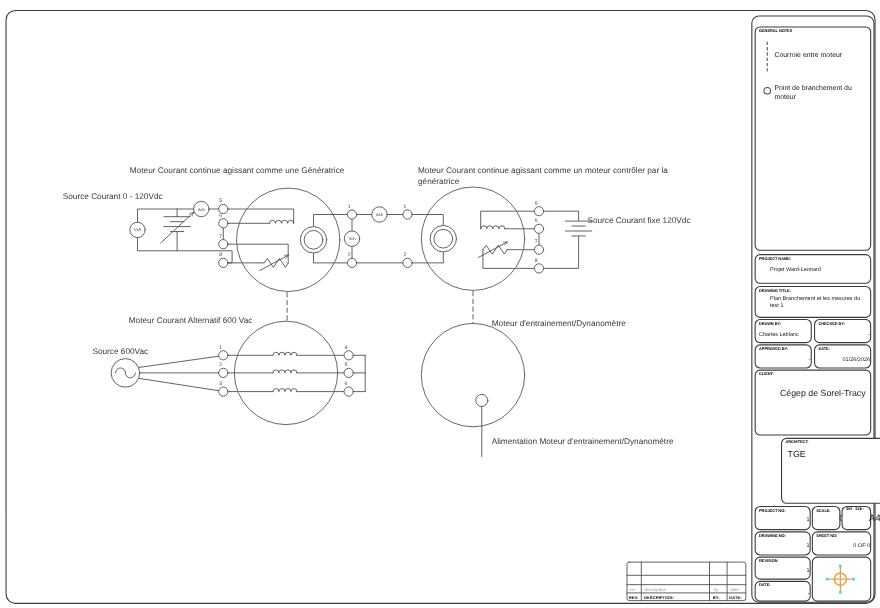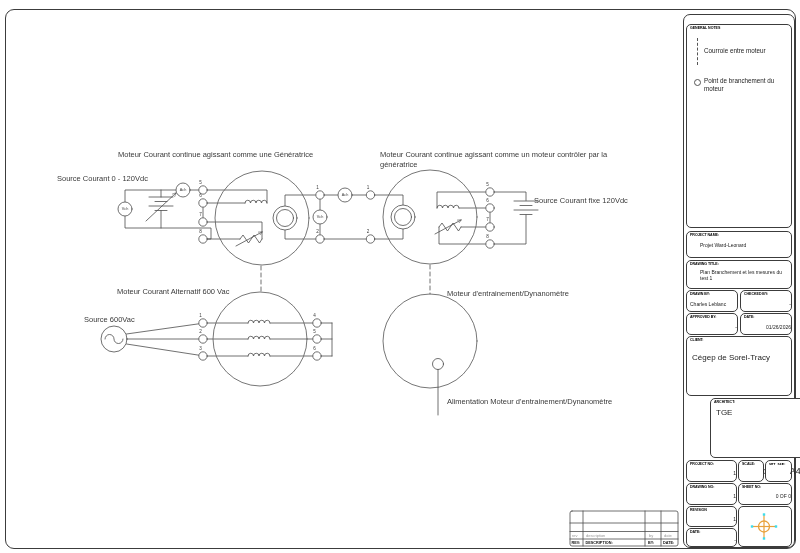--- a/index.html
+++ b/index.html
@@ -208,21 +208,21 @@
   <div class="tb-label">APPROVED BY:</div>
   <div class="tb-value tb-center" style="top:10px;">-</div>
 </div>
 <div class="tb-box" style="left:740px;top:313px;width:50px;height:20px;">
   <div class="tb-label">DATE:</div>
   <div class="tb-value tb-center" style="top:10px;">01/26/2026</div>
 </div>
 
 <div class="tb-box" style="left:686px;top:336px;width:104px;height:58px;">
   <div class="tb-label">CLIENT:</div>
-  <div class="tb-value" style="left:5px;top:16px;font-size:8px;">Cégep de Sorel-Tracy</div>
+  <div class="tb-value" style="left:22px;top:16px;font-size:8px;">Cégep de Sorel-Tracy</div>
 </div>
 
 <div class="tb-box" style="left:686px;top:398px;width:104px;height:58px;margin-left:24px;">
   <div class="tb-label">ARCHITECT:</div>
   <div class="tb-value" style="left:5px;top:9px;font-size:8px;">TGE</div>
 </div>
 
 <div class="tb-box" style="left:686px;top:460px;width:49px;height:20px;">
   <div class="tb-label">PROJECT NO:</div>
   <div class="tb-value tb-center" style="top:9px;">1</div>

